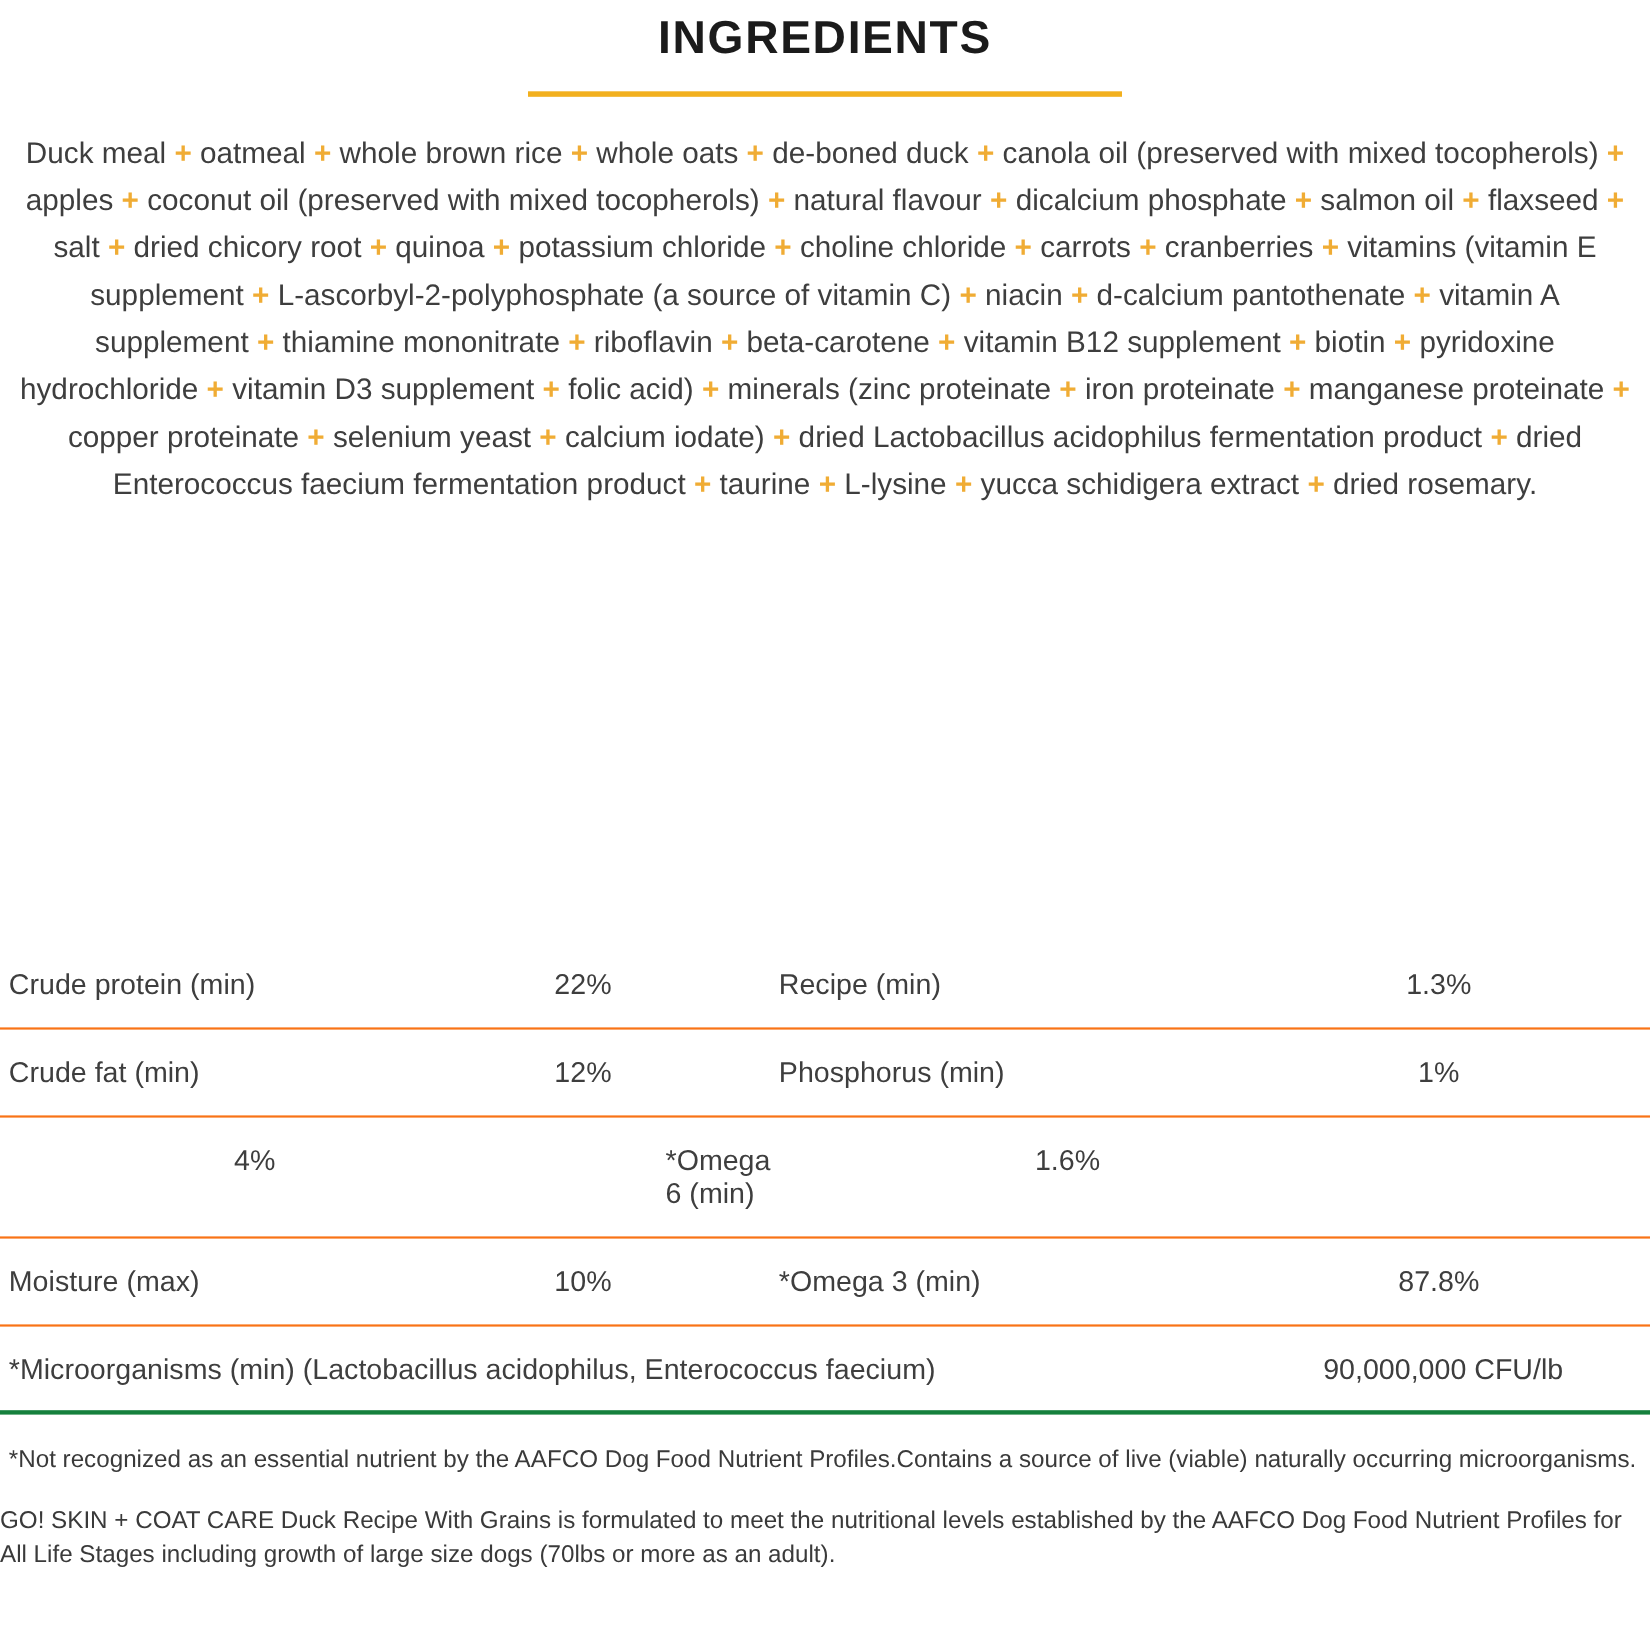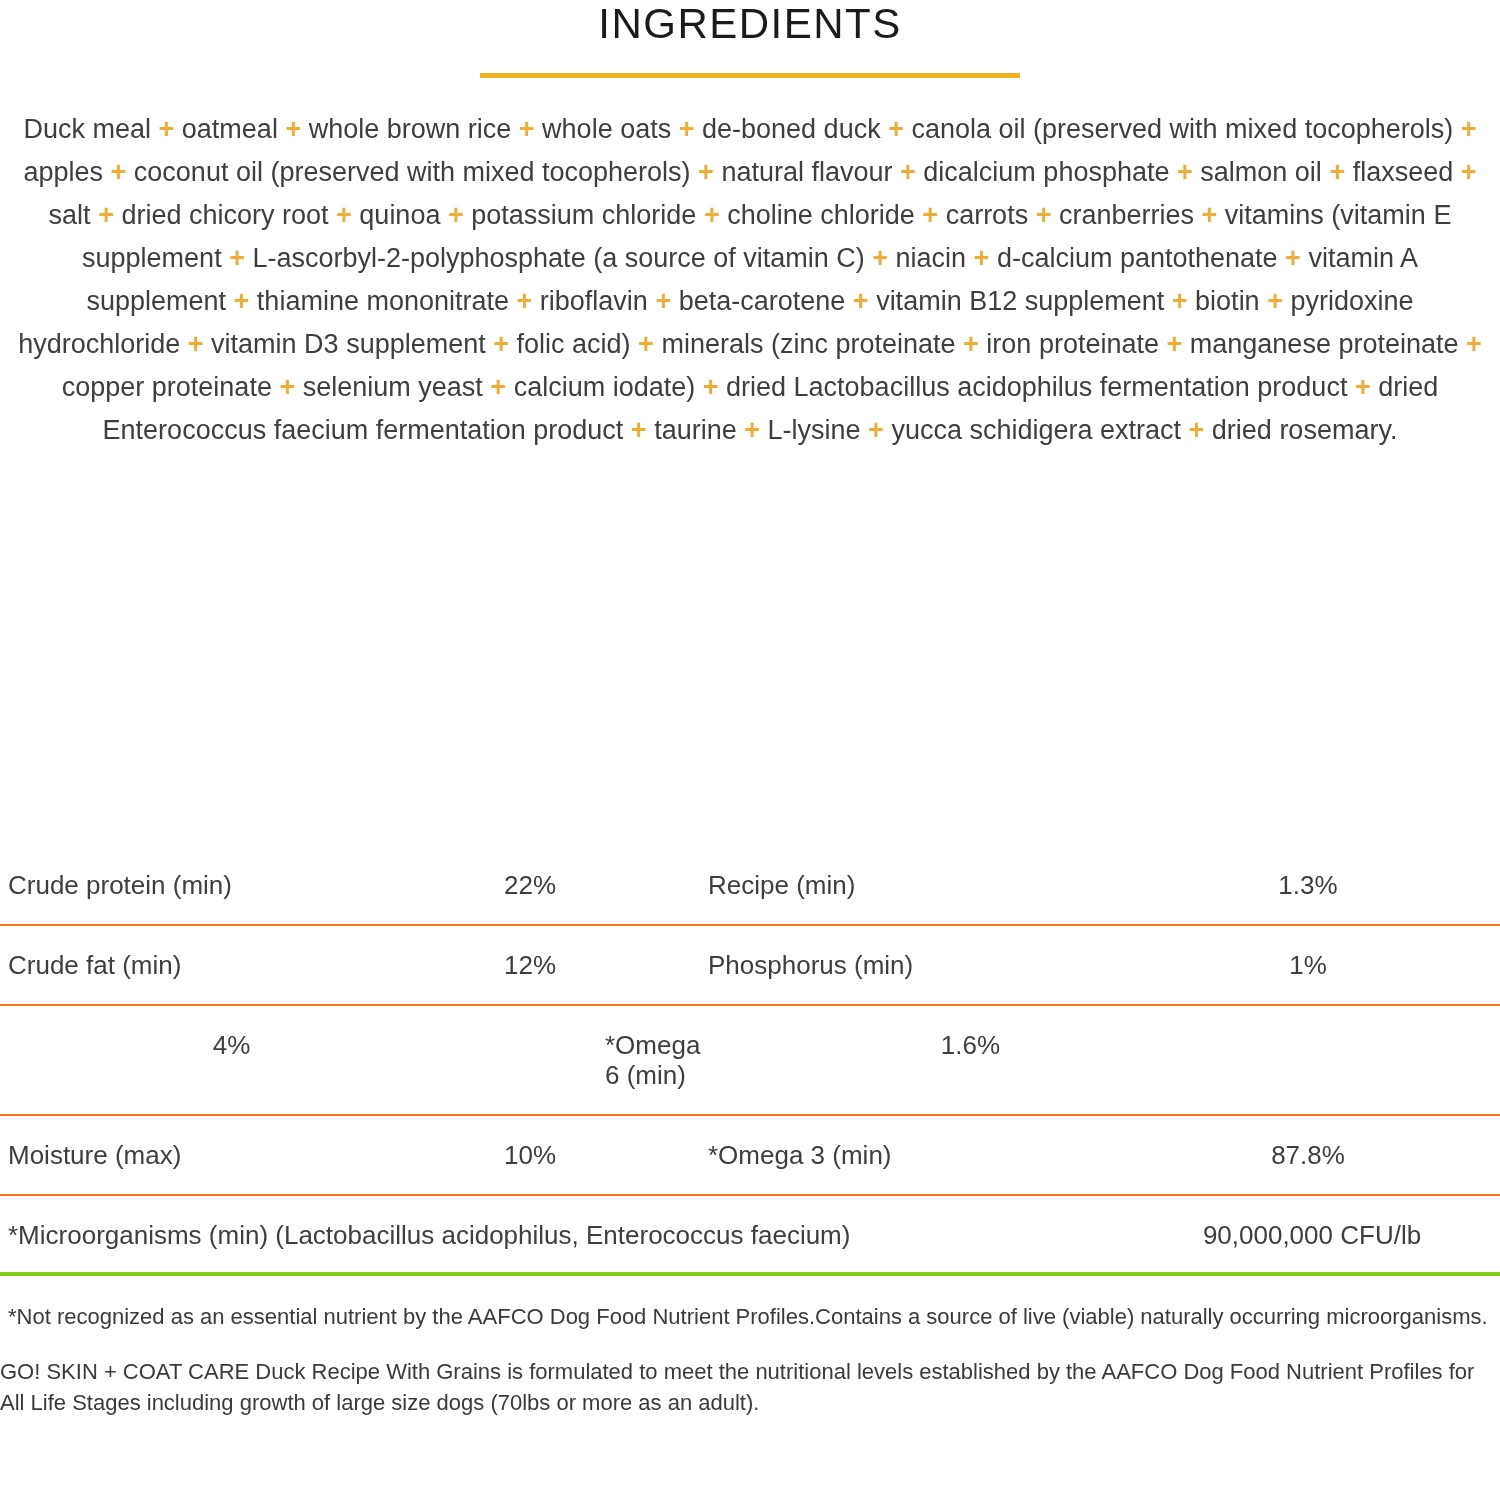--- a/index.html
+++ b/index.html
@@ -11,25 +11,25 @@
   }
   .page {
     width: 1500px;
     height: 1487px;
     overflow: hidden;
     background: #ffffff;
   }
   .ingredients-header { text-align: center; }
   .ingredients-title {
     font-size: 42px;
-    font-weight: 400;
+    font-weight: 700;
     letter-spacing: 1.5px;
     color: #1b1b1b;
     line-height: 44px;
-    padding-top: 2px;
+    padding-top: 12px;
   }
   .title-underline {
     width: 540px;
     height: 5px;
     background: #f2b01e;
     margin: 27px auto 0 auto;
   }
   .ingredients-text {
     margin-top: 30px;
     padding: 0 10px;
@@ -59,21 +59,21 @@
     border-bottom: 2px solid #f97316;
     font-size: 26px;
     line-height: 30px;
     color: #3e3e3e;
   }
   .ga-row .val { text-align: center; }
   .ga-full-row {
     display: flex;
     align-items: center;
     padding: 24px 0 22px 8px;
-    border-bottom: 4px solid #84cc16;
+    border-bottom: 4px solid #15803d;
     font-size: 26px;
     line-height: 30px;
     color: #3e3e3e;
   }
   .ga-full-row .label { flex: 1; }
   .ga-full-row .val {
     width: 300px;
     margin-right: 38px;
     text-align: center;
   }

